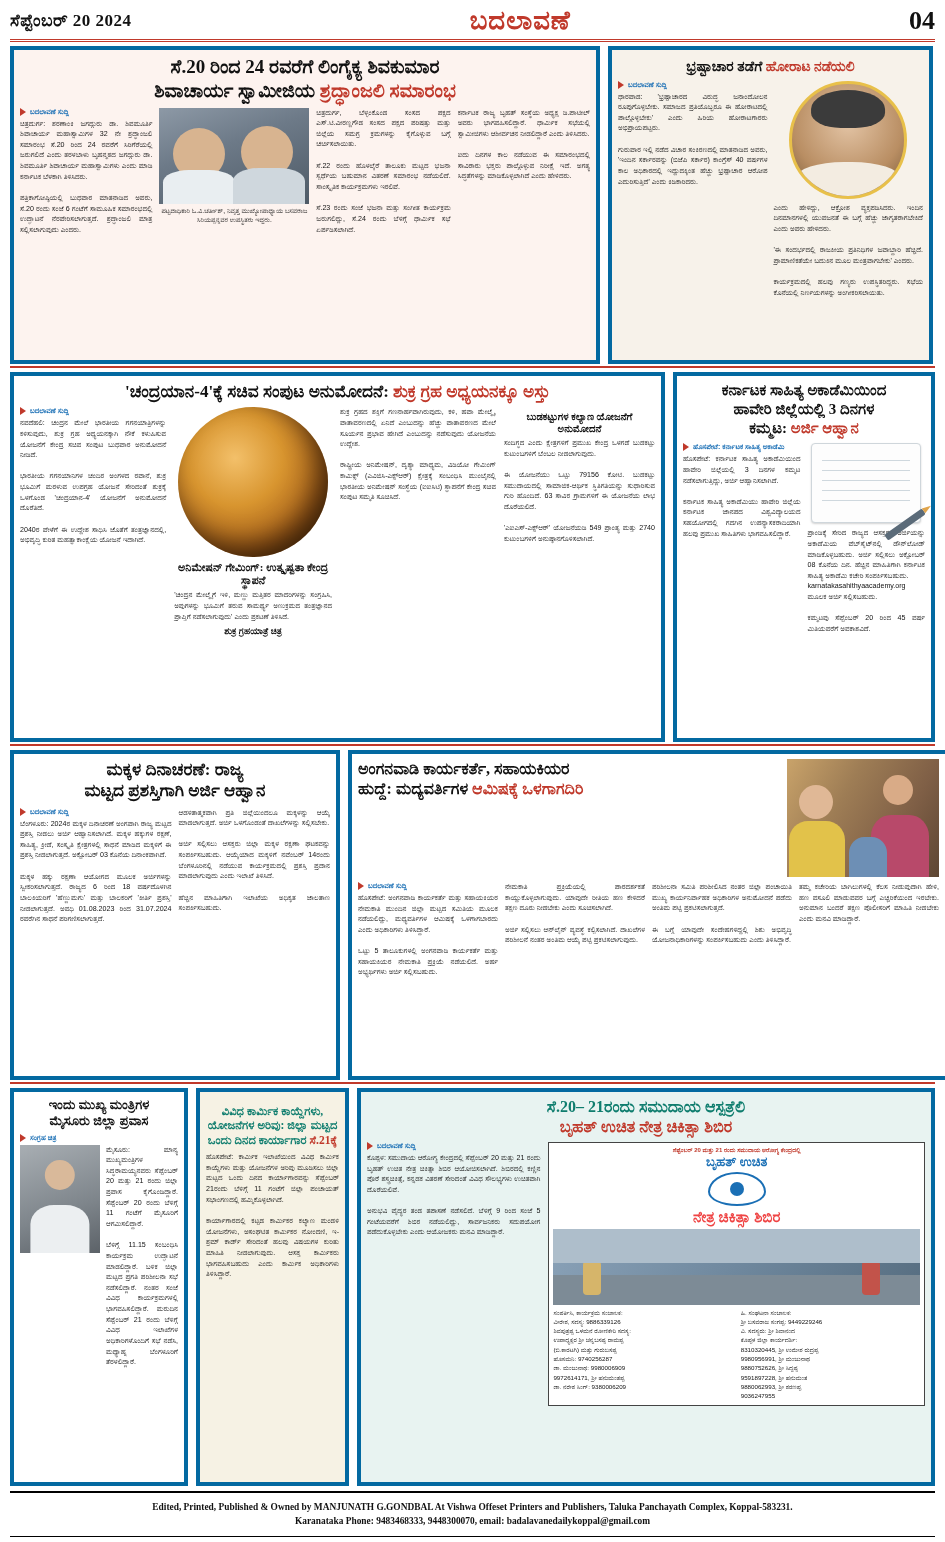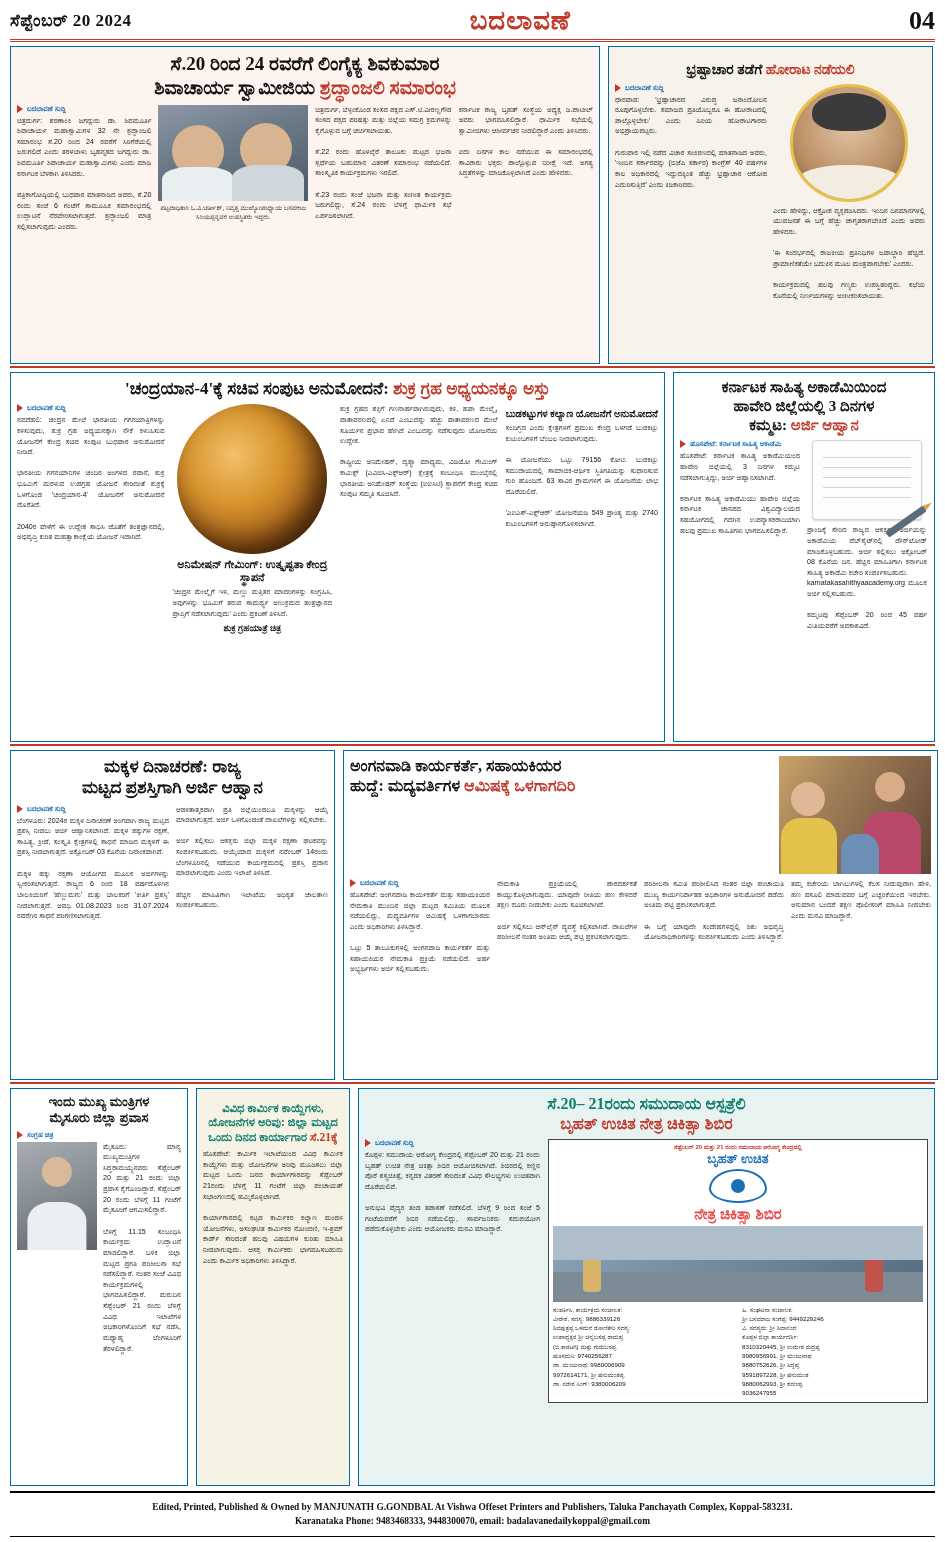--- a/index.html
+++ b/index.html
@@ -9,21 +9,21 @@
   
   .masthead{display:flex;align-items:center;justify-content:space-between;border-bottom:3px double #c0392b;padding-bottom:3px;margin-bottom:4px;}
   .mast-date{font-family:"Liberation Serif",serif;font-weight:bold;font-size:17px;letter-spacing:.5px;}
   .mast-title{font-family:"Liberation Serif",serif;font-weight:bold;font-size:26px;color:#c0392b;letter-spacing:1px;}
   .mast-page{font-family:"Liberation Serif",serif;font-weight:bold;font-size:26px;}
 
   .rule-red{height:2px;background:#c0392b;margin:2px 0 4px 0;}
 
   
   .band{display:flex;gap:8px;}
-  .box{border:1px solid #0369a1;box-sizing:border-box;}
+  .box{border:4px solid #0369a1;box-sizing:border-box;}
   .hl{font-family:"Liberation Serif",serif;font-weight:bold;line-height:1.25;text-align:center;}
   .hl .em{color:#c0392b;}
   .byline{display:flex;align-items:center;gap:4px;font-size:7px;font-weight:bold;color:#c0392b;margin-bottom:3px;}
   .byline .tri{width:0;height:0;border-top:4px solid transparent;border-bottom:4px solid transparent;border-left:6px solid #c0392b;}
   .byline .bl{color:#1a6fb5;}
   .bodytext{font-size:7.1px;line-height:1.5;text-align:justify;hyphens:auto;word-break:break-word;}
   .cap{font-size:6.6px;text-align:center;line-height:1.4;margin-top:2px;}
   .sub{font-family:"Liberation Serif",serif;font-weight:bold;font-size:10px;text-align:center;margin:4px 0 3px;}
 
   
@@ -114,21 +114,21 @@
 ಸೆ.23 ರಂದು ಸಂಜೆ ಭಜನಾ ಮತ್ತು ಸಂಗೀತ ಕಾರ್ಯಕ್ರಮ ಜರುಗಲಿದ್ದು, ಸೆ.24 ರಂದು ಬೆಳಿಗ್ಗೆ ಧಾರ್ಮಿಕ ಸಭೆ ಏರ್ಪಡಿಸಲಾಗಿದೆ.</div>
         </div>
         <div style="width:138px;">
           <div class="bodytext" style="white-space:pre-line;">ಕರ್ನಾಟಕ ರಾಜ್ಯ ಬೃಹತ್ ಸಂಸ್ಥೆಯ ಅಧ್ಯಕ್ಷ ಡಿ.ಪಾಟೀಲ್ ಅವರು ಭಾಗವಹಿಸಲಿದ್ದಾರೆ. ಧಾರ್ಮಿಕ ಸಭೆಯಲ್ಲಿ ಸ್ವಾಮೀಜಿಗಳು ಆಶೀರ್ವಚನ ನೀಡಲಿದ್ದಾರೆ ಎಂದು ತಿಳಿಸಿದರು.
 
 ಐದು ದಿನಗಳ ಕಾಲ ನಡೆಯುವ ಈ ಸಮಾರಂಭದಲ್ಲಿ ಸಾವಿರಾರು ಭಕ್ತರು ಪಾಲ್ಗೊಳ್ಳುವ ನಿರೀಕ್ಷೆ ಇದೆ. ಅಗತ್ಯ ಸಿದ್ಧತೆಗಳನ್ನು ಮಾಡಿಕೊಳ್ಳಲಾಗಿದೆ ಎಂದು ಹೇಳಿದರು.</div>
         </div>
       </div>
     </div>
 
-    <div class="box hdrbox2" style="width:325px;padding:14px 6px;">
+    <div class="box hdrbox2" style="width:325px;padding:8px 6px;">
       <div class="hl" style="font-size:14px;">
         <span>ಭ್ರಷ್ಟಾಚಾರ ತಡೆಗೆ </span><span class="em">ಹೋರಾಟ ನಡೆಯಲಿ</span>
       </div>
       <div style="display:flex;gap:6px;margin-top:5px;">
         <div style="width:152px;">
           <div class="byline">
               <span class="tri"></span>
               <span class="bl">ಬದಲಾವಣೆ ಸುದ್ದಿ</span>
             </div>
           <div class="bodytext" style="white-space:pre-line;">ಧಾರವಾಡ: 'ಭ್ರಷ್ಟಾಚಾರದ ವಿರುದ್ಧ ಜನಾಂದೋಲನ ರೂಪುಗೊಳ್ಳಬೇಕು. ಸಮಾಜದ ಪ್ರತಿಯೊಬ್ಬರೂ ಈ ಹೋರಾಟದಲ್ಲಿ ಪಾಲ್ಗೊಳ್ಳಬೇಕು' ಎಂದು ಹಿರಿಯ ಹೋರಾಟಗಾರರು ಅಭಿಪ್ರಾಯಪಟ್ಟರು.

